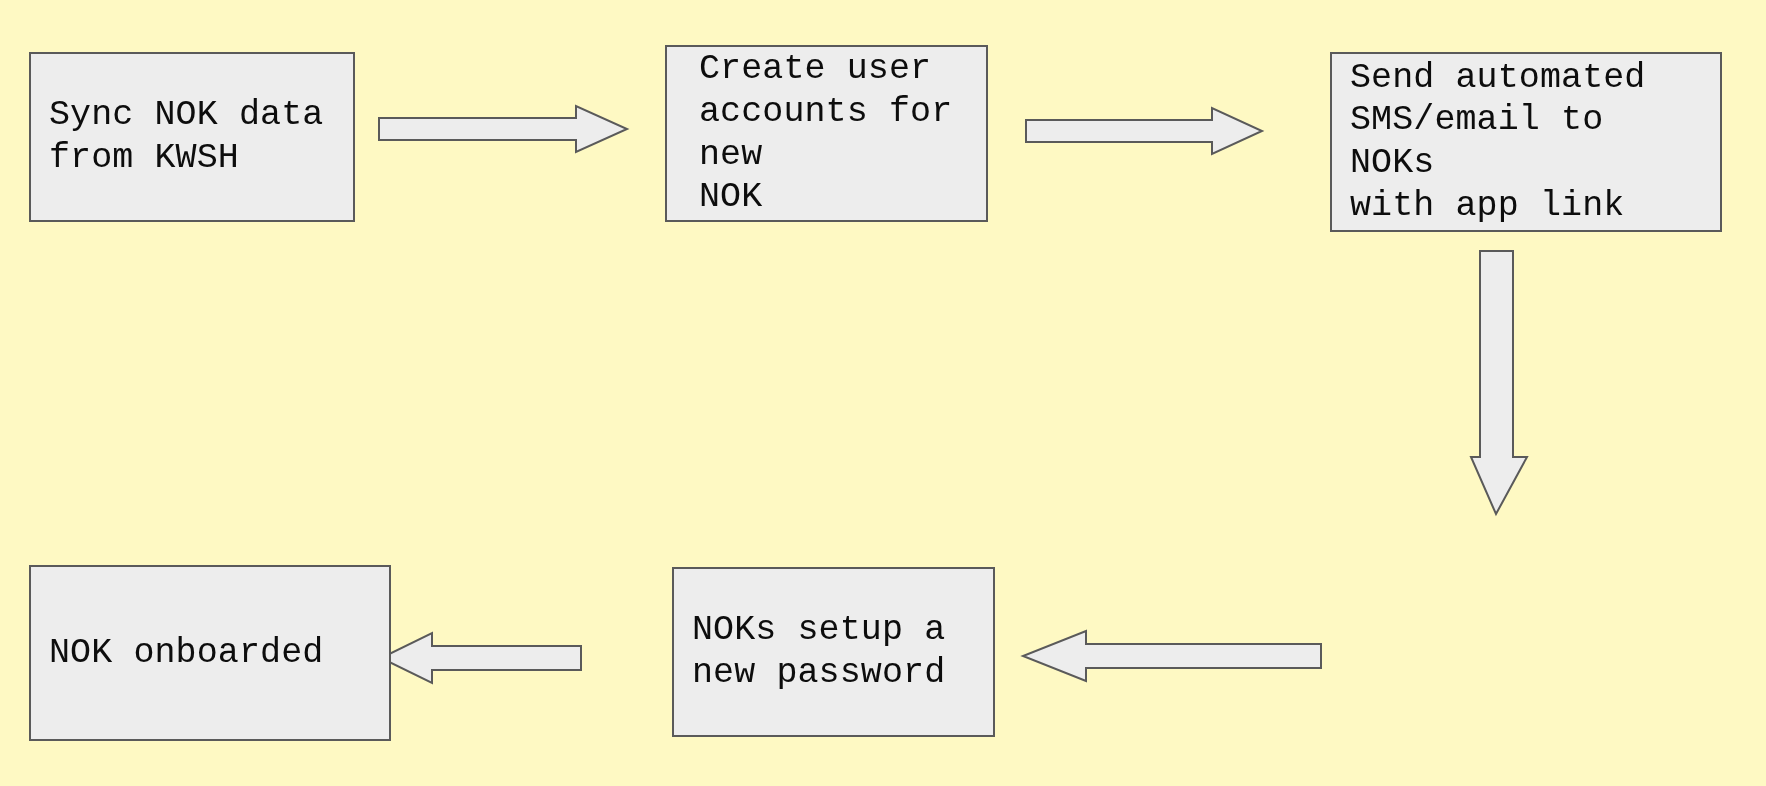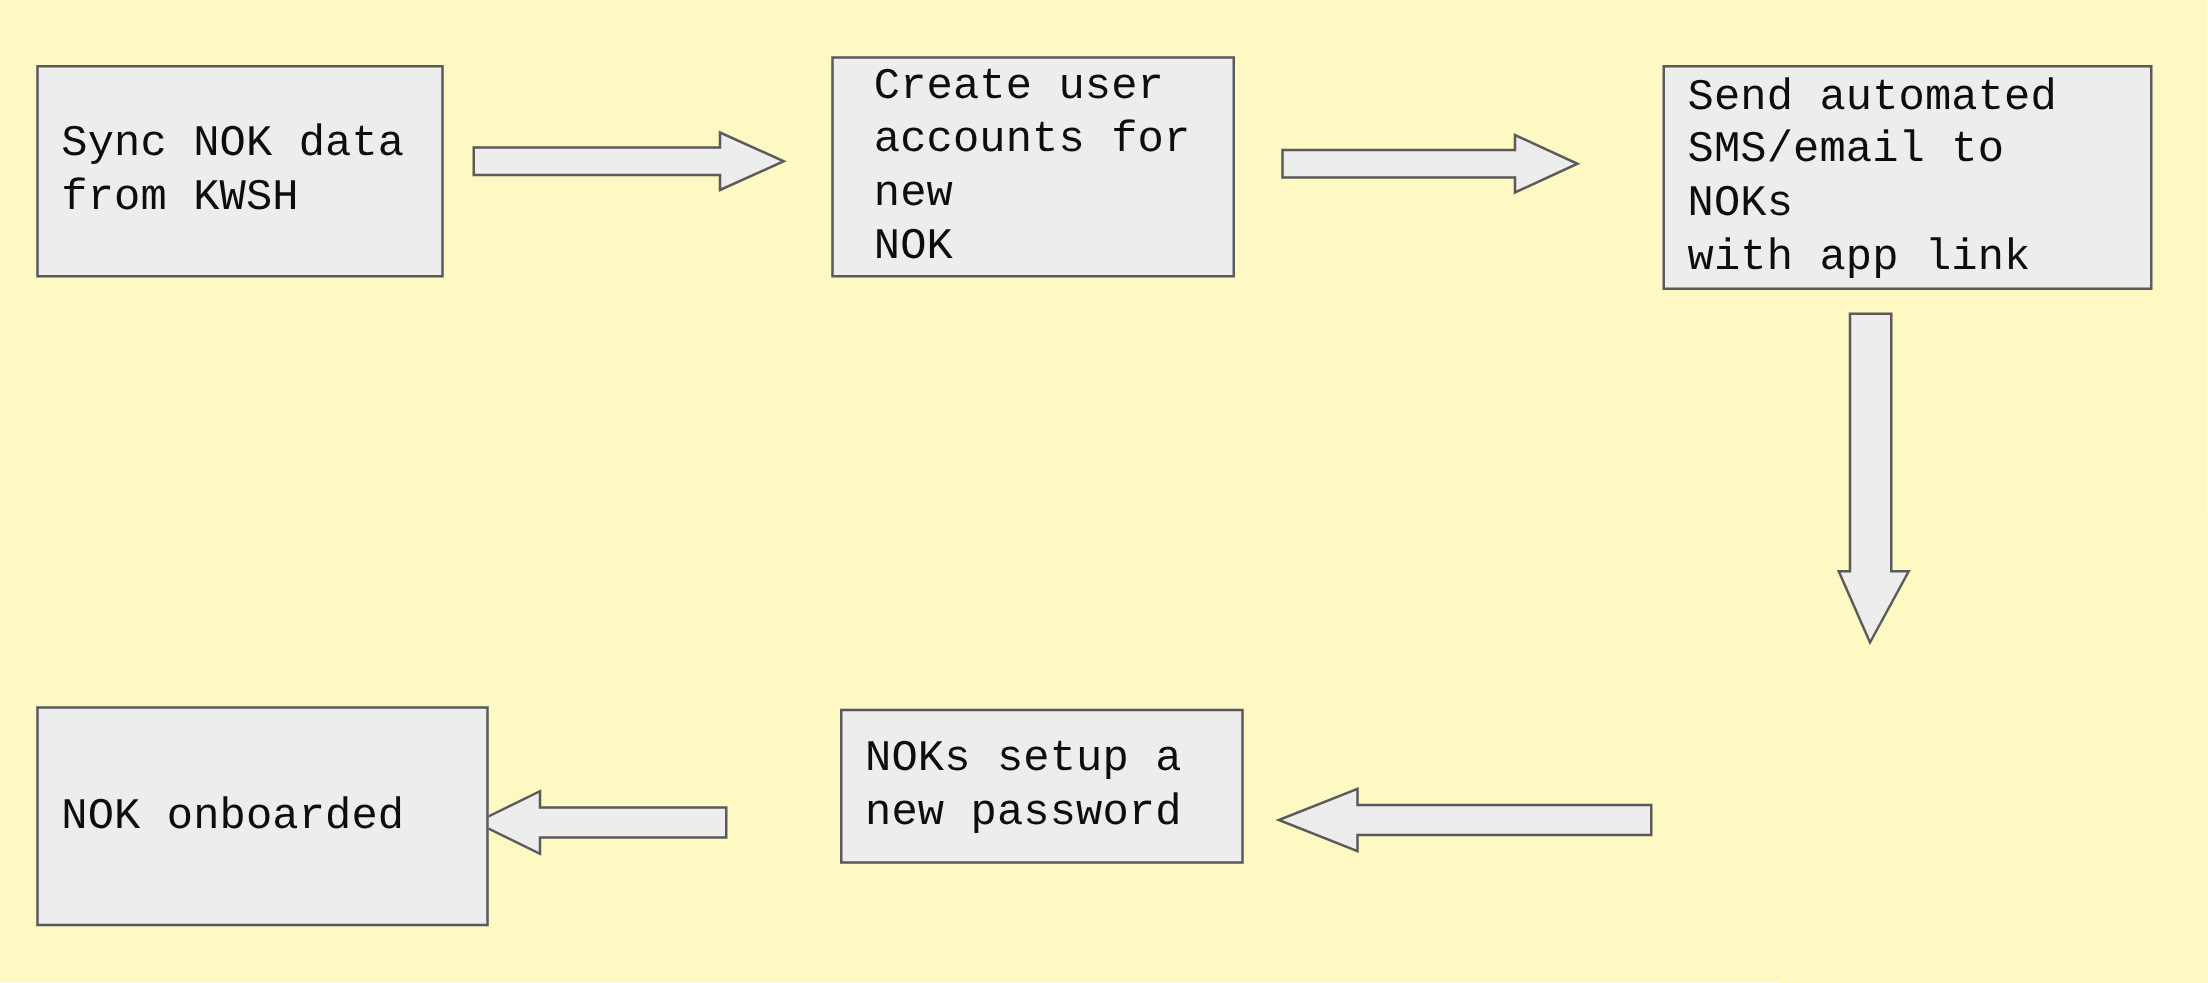--- a/index.html
+++ b/index.html
@@ -45,21 +45,21 @@
     stroke: #5a5a5a;
     stroke-width: 2;
     stroke-linejoin: miter;
   }
 
   
   #node-sync          { left: 29px;   top: 52px;  width: 326px; height: 170px; }
   #node-create        { left: 665px;  top: 45px;  width: 323px; height: 177px; padding-left: 32px; }
   #node-send          { left: 1330px; top: 52px;  width: 392px; height: 180px; }
   #node-download      { left: 1330px; top: 567px; width: 392px; height: 174px; }
-  #node-password      { left: 672px;  top: 567px; width: 323px; height: 124px; }
+  #node-password      { left: 672px;  top: 567px; width: 323px; height: 170px; }
   #node-onboarded     { left: 29px;   top: 565px; width: 362px; height: 176px; }
 
   
   #arrow-sync-create      { left: 378px;  top: 105px; }
   #arrow-create-send      { left: 1025px; top: 107px; }
   #arrow-send-download    { left: 1470px; top: 250px; }
   #arrow-download-password{ left: 1022px; top: 630px; }
   #arrow-password-onboard { left: 380px;  top: 632px; }
 </style>
 </head>

